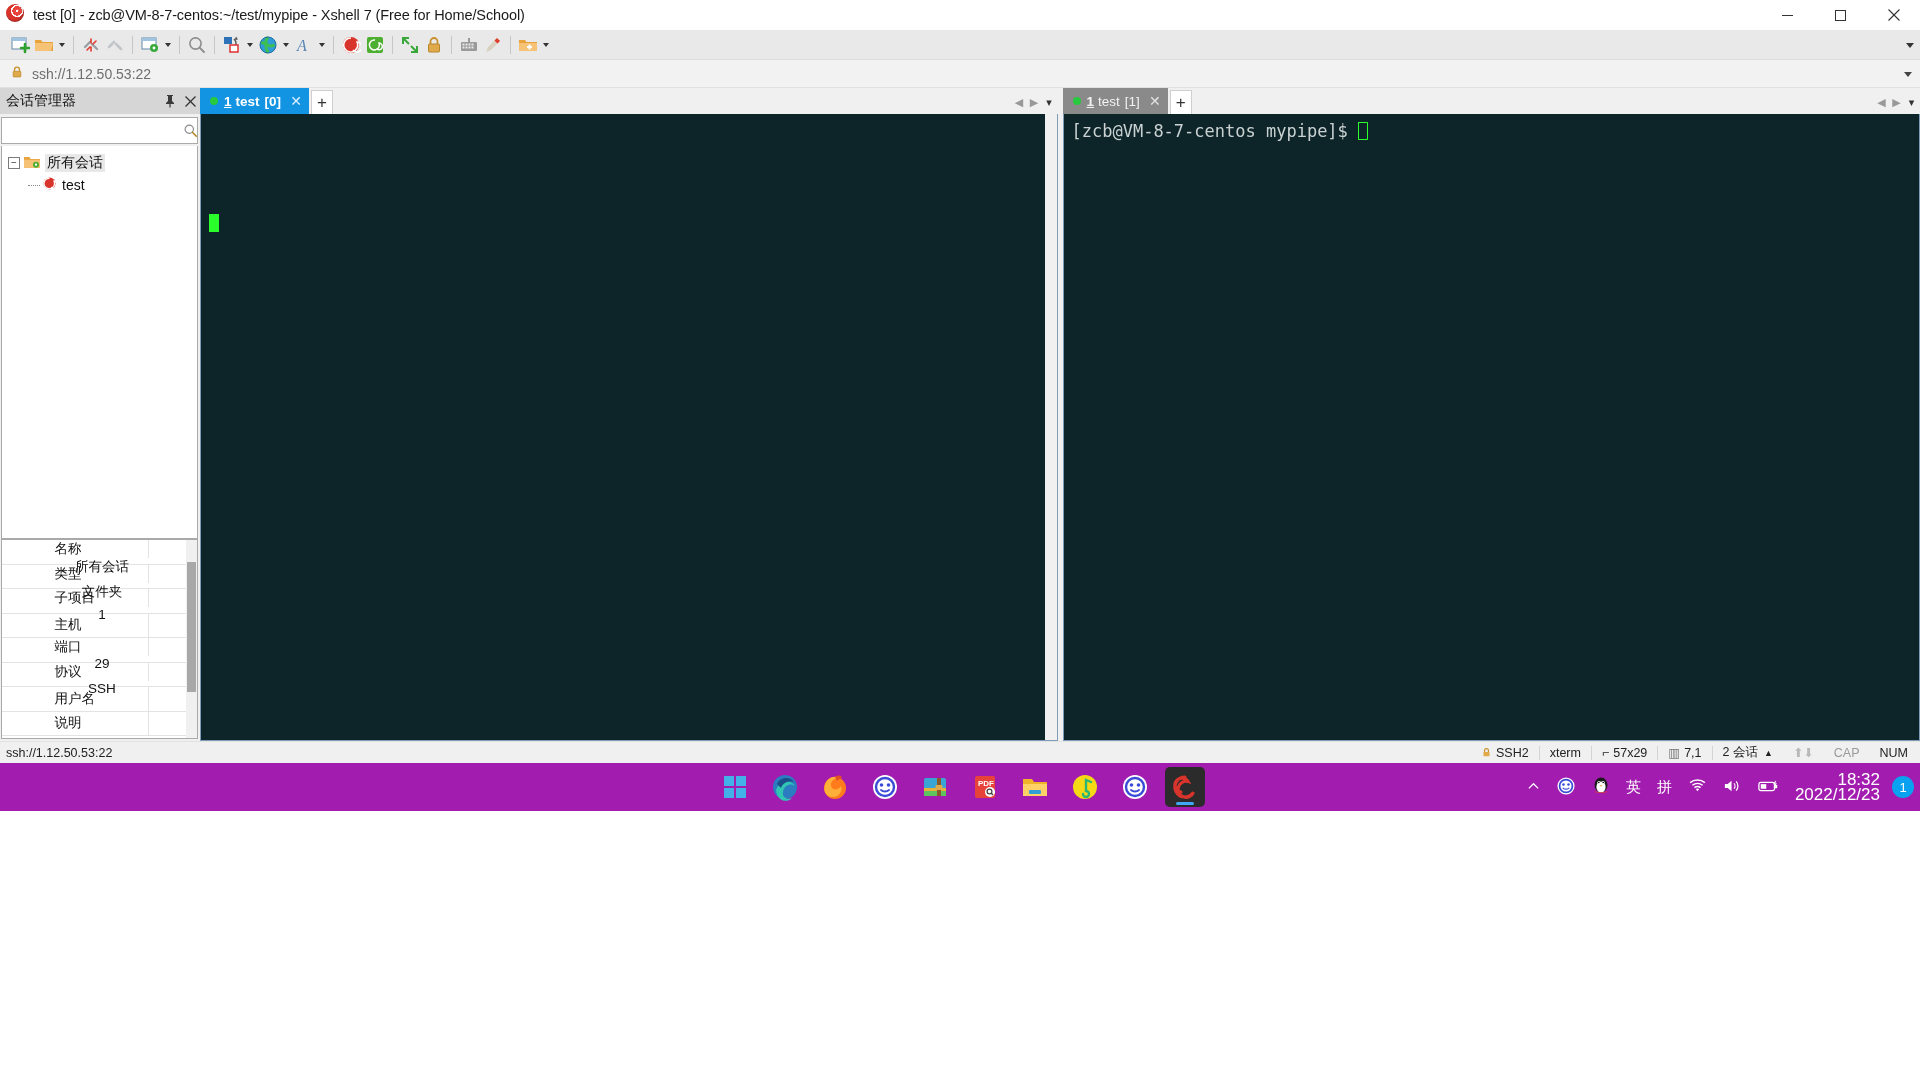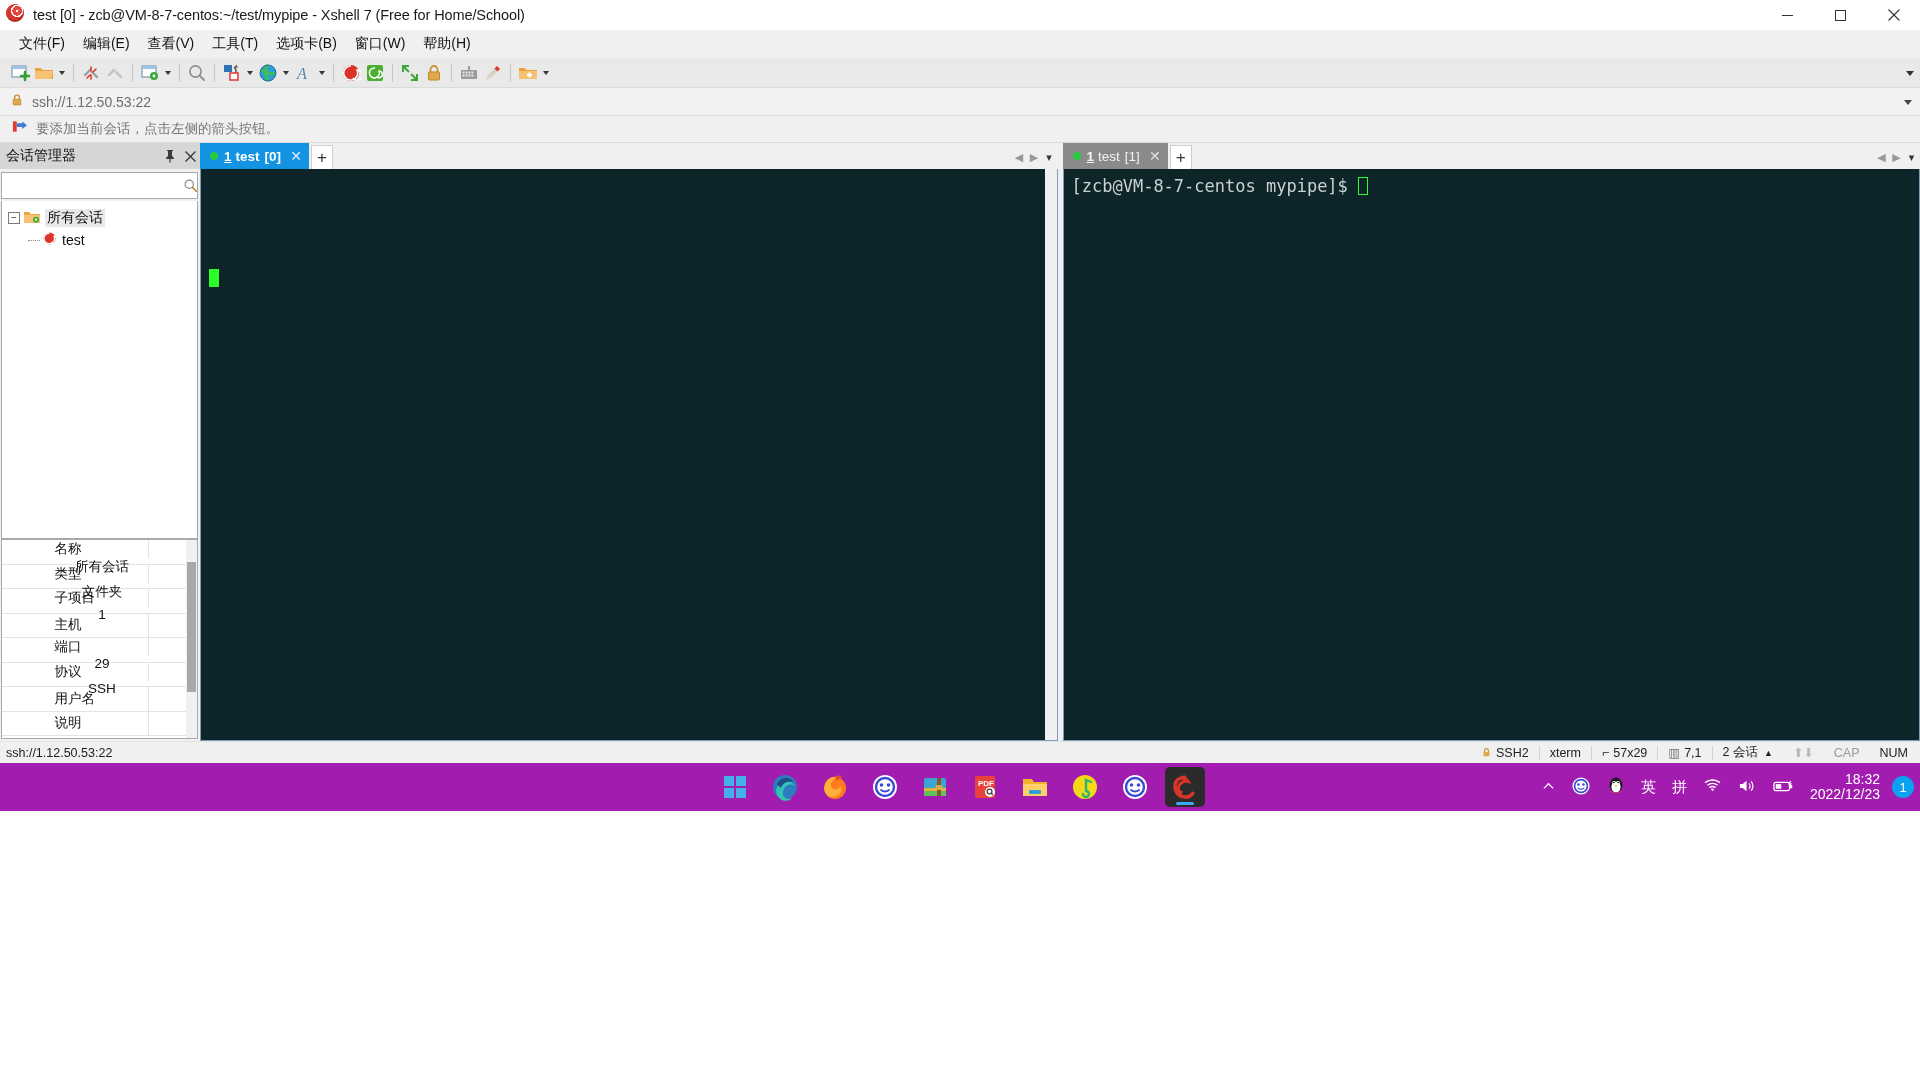--- a/index.html
+++ b/index.html
@@ -132,21 +132,21 @@
 
   
   .taskbar { height: 48px; background:#a21caf; display:flex; align-items:center; position:relative; flex:none; }
   .tb-center { position:absolute; left:0; right:0; display:flex; justify-content:center; align-items:center; gap:10px; }
   .tbicon { width:40px;height:40px;display:flex;align-items:center;justify-content:center;position:relative;border-radius:5px;}
   .tbicon.active { background:#2b2b2b; }
   .tb-underline { position:absolute; bottom:2px; left:50%; transform:translateX(-50%); width:7px;height:3px;border-radius:2px;background:#8d8d8d; }
   .tb-underline.wide { width:18px; background:#3fa9f5; }
   .tray { position:absolute; right:0; display:flex; align-items:center; height:48px; padding-right:6px; gap:2px; }
   .tray-item { height:48px; display:flex; align-items:center; justify-content:center; padding:0 7px; color:#fff; font-size:15px; }
-  .clock { color:#fff; font-size:14px; line-height:15px; text-align:right; padding:0 8px 0 6px; }
+  .clock { color:#fff; font-size:17px; line-height:15px; text-align:right; padding:0 8px 0 6px; }
   .badge { width:22px;height:22px;border-radius:50%;background:#0aa2f0;color:#fff;font-size:13px;display:flex;align-items:center;justify-content:center;margin-left:2px;}
 </style>
 </head>
 <body>
 
 <div class="app">
 
   <div class="titlebar">
     <div class="title-icon">
       <div class="xshell-logo"></div>
@@ -166,29 +166,20 @@
       </div>
       <div class="win-btn close">
         <svg width="12" height="12" viewBox="0 0 12 12">
             <line x1="0.5" y1="0.5" x2="11.5" y2="11.5" stroke="#333" stroke-width="1.1"></line>
             <line x1="11.5" y1="0.5" x2="0.5" y2="11.5" stroke="#333" stroke-width="1.1"></line>
           </svg>
       </div>
     </div>
   </div>
 
-  <div class="menubar">
-    <div class="menu-item">文件(F)</div>
-    <div class="menu-item">编辑(E)</div>
-    <div class="menu-item">查看(V)</div>
-    <div class="menu-item">工具(T)</div>
-    <div class="menu-item">选项卡(B)</div>
-    <div class="menu-item">窗口(W)</div>
-    <div class="menu-item">帮助(H)</div>
-  </div>
 
   <div class="toolbar">
     <div class="tb">
       <svg width="20" height="20" viewBox="0 0 20 20">
         <rect x="2" y="3" width="14" height="11" fill="#fff" stroke="#7a9ab5" stroke-width="1.2"></rect>
         <rect x="2" y="3" width="14" height="3" fill="#9fc3e0"></rect>
         <path d="M11 13h8M15 9v8" stroke="#2ea12e" stroke-width="2.6" stroke-linecap="round"></path>
       </svg>
     </div>
     <div class="tb">
@@ -316,29 +307,20 @@
     <span>
       <svg width="14" height="14" viewBox="0 0 20 20">
         <path d="M6.5 9V6.5a3.5 3.5 0 0 1 7 0V9" fill="none" stroke="#c9922f" stroke-width="2"></path>
         <rect x="4.5" y="9" width="11" height="8" rx="1" fill="#e0a94a" stroke="#b8862a"></rect>
       </svg>
     </span>
     <span class="addr-text">ssh://1.12.50.53:22</span>
     <span class="addr-caret"></span>
   </div>
 
-  <div class="hintbar">
-    <span>
-      <svg width="15" height="14" viewBox="0 0 16 14">
-        <path d="M1 1h4v11H1z" fill="#e03b2c"></path>
-        <path d="M5 3h6v-2l5 4-5 4v-2H5z" fill="#3f7fd0"></path>
-      </svg>
-    </span>
-    <span class="hint-text">要添加当前会话，点击左侧的箭头按钮。</span>
-  </div>
 
   <div class="body-row">
 
     <div class="sessmgr">
       <div class="sessmgr-head">
         <span class="sessmgr-title">会话管理器</span>
         <span class="sessmgr-head-spacer"></span>
         <span class="sm-btn">
           <svg width="12" height="14" viewBox="0 0 12 14">
             <path d="M3 1h6v1H8v5l2 2v1H2V9l2-2V2H3z" fill="#3a3a3a"></path>

